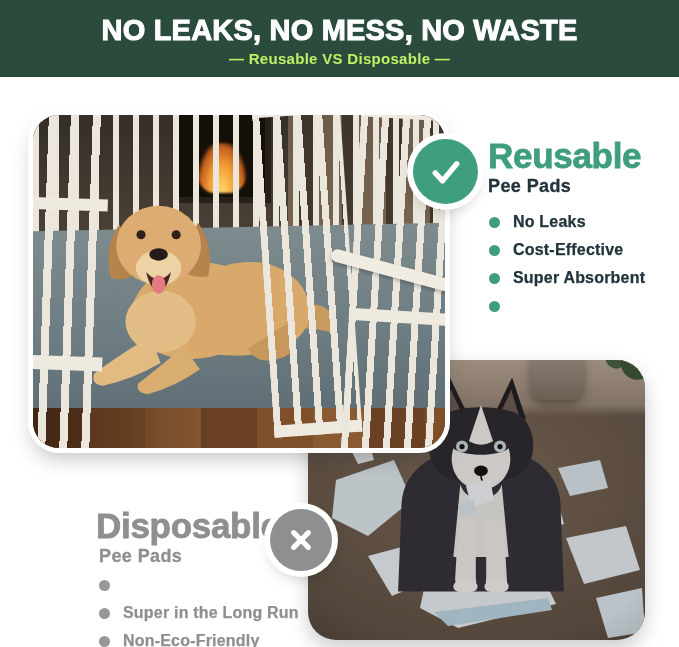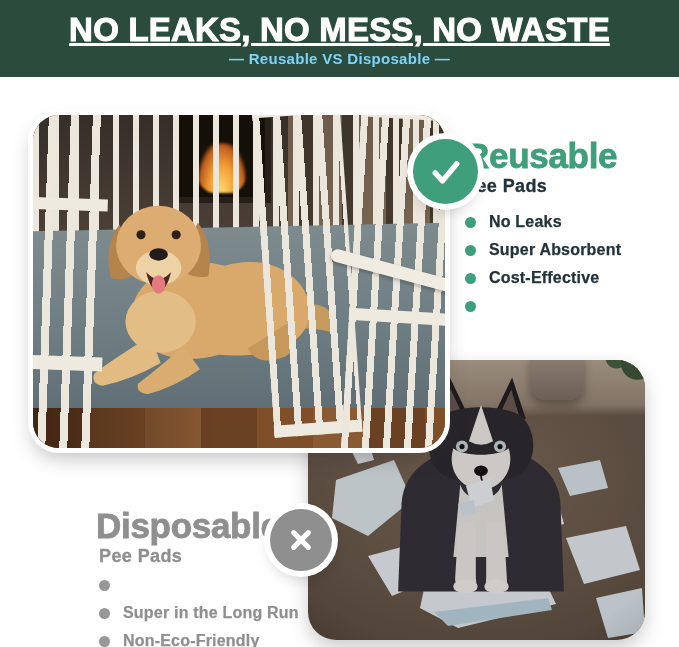--- a/index.html
+++ b/index.html
@@ -8,25 +8,25 @@
     font-family:"Liberation Sans","DejaVu Sans",sans-serif;
   }
   
   .header{
     position:absolute;left:0;top:0;width:100%;height:77px;
     background:var(--header_green,#2b4c3c);
     display:flex;flex-direction:column;align-items:center;justify-content:center;
     color:#fff;text-align:center;
   }
   .header h1{
-    margin:2px 0 0 0;font-size:33px;line-height:34px;font-weight:800;
-    letter-spacing:.2px;-webkit-text-stroke:1px #fff;white-space:nowrap;text-decoration:underline;
+    margin:2px 0 0 0;font-size:29px;line-height:34px;font-weight:800;
+    letter-spacing:.2px;-webkit-text-stroke:1px #fff;white-space:nowrap;
   }
   .header .vs{
-    margin-top:3px;font-size:15px;font-weight:700;color:#7dd3fc;letter-spacing:.3px;
+    margin-top:3px;font-size:15px;font-weight:700;color:#bef264;letter-spacing:.3px;
   }
   
   .photo{position:absolute;overflow:hidden;}
   .pen-photo{
     left:33px;top:115px;width:412px;height:333px;border-radius:26px;z-index:3;
     background:#4a4038;
     box-shadow:0 0 0 5px #fff,0 10px 20px rgba(50,50,50,.30);
   }
   .husky-photo{
     left:308px;top:360px;width:337px;height:280px;border-radius:28px;z-index:2;
@@ -101,21 +101,21 @@
   
   .panel{position:absolute;z-index:6;}
   .panel h2{margin:0;font-size:35px;line-height:35px;font-weight:800;letter-spacing:-.3px;
     -webkit-text-stroke:.8px currentColor;}
   .panel .sub{margin-top:4px;font-size:18px;line-height:19px;font-weight:700;letter-spacing:.4px;
     -webkit-text-stroke:.3px currentColor;}
   .panel ul{list-style:none;margin:0;padding:0;}
   .panel li{display:flex;align-items:center;height:28px;font-size:16px;font-weight:700;
     letter-spacing:.2px;-webkit-text-stroke:.25px currentColor;white-space:nowrap;text-align:right;}
   .dot{width:11px;height:11px;border-radius:50%;margin-right:13px;flex:0 0 11px;}
-  .panel-reusable{left:464px;top:138px;color:var(--dark_text,#22333b);}
+  .panel-reusable{left:488px;top:138px;color:var(--dark_text,#22333b);}
   .panel-reusable h2{color:var(--accent_green,#3f9e7b);}
   .panel-reusable .sub{color:var(--dark_text,#22333b);}
   .panel-reusable ul{margin-top:12px;margin-left:1px;}
   .panel-reusable .dot{background:var(--accent_green,#3f9e7b);}
   .panel-disposable{left:96px;top:475px;color:var(--accent_gray,#8f8f8f);}
   .panel-disposable h2{color:var(--accent_gray,#8f8f8f);margin-top:33px;}
   .panel-disposable .sub{color:var(--accent_gray,#8f8f8f);margin-left:3px;}
   .panel-disposable ul{margin-top:5px;margin-left:3px;}
   .panel-disposable .dot{background:#979797;}
 </style>
@@ -221,26 +221,26 @@
     <div class="sub">Pee Pads</div>
     <ul>
 
         <li>
           <span class="dot"></span>
           <span>No Leaks</span>
         </li>
 
         <li>
           <span class="dot"></span>
+          <span>Cost-Effective</span>
+        </li>
+
+        <li>
+          <span class="dot"></span>
           <span>Super Absorbent</span>
-        </li>
-
-        <li>
-          <span class="dot"></span>
-          <span>Cost-Effective</span>
         </li>
 
         <li>
           <span class="dot"></span>
         </li>
       </ul>
   </section>
 
   <section class="panel panel-disposable">
     <h2>Disposable</h2>

